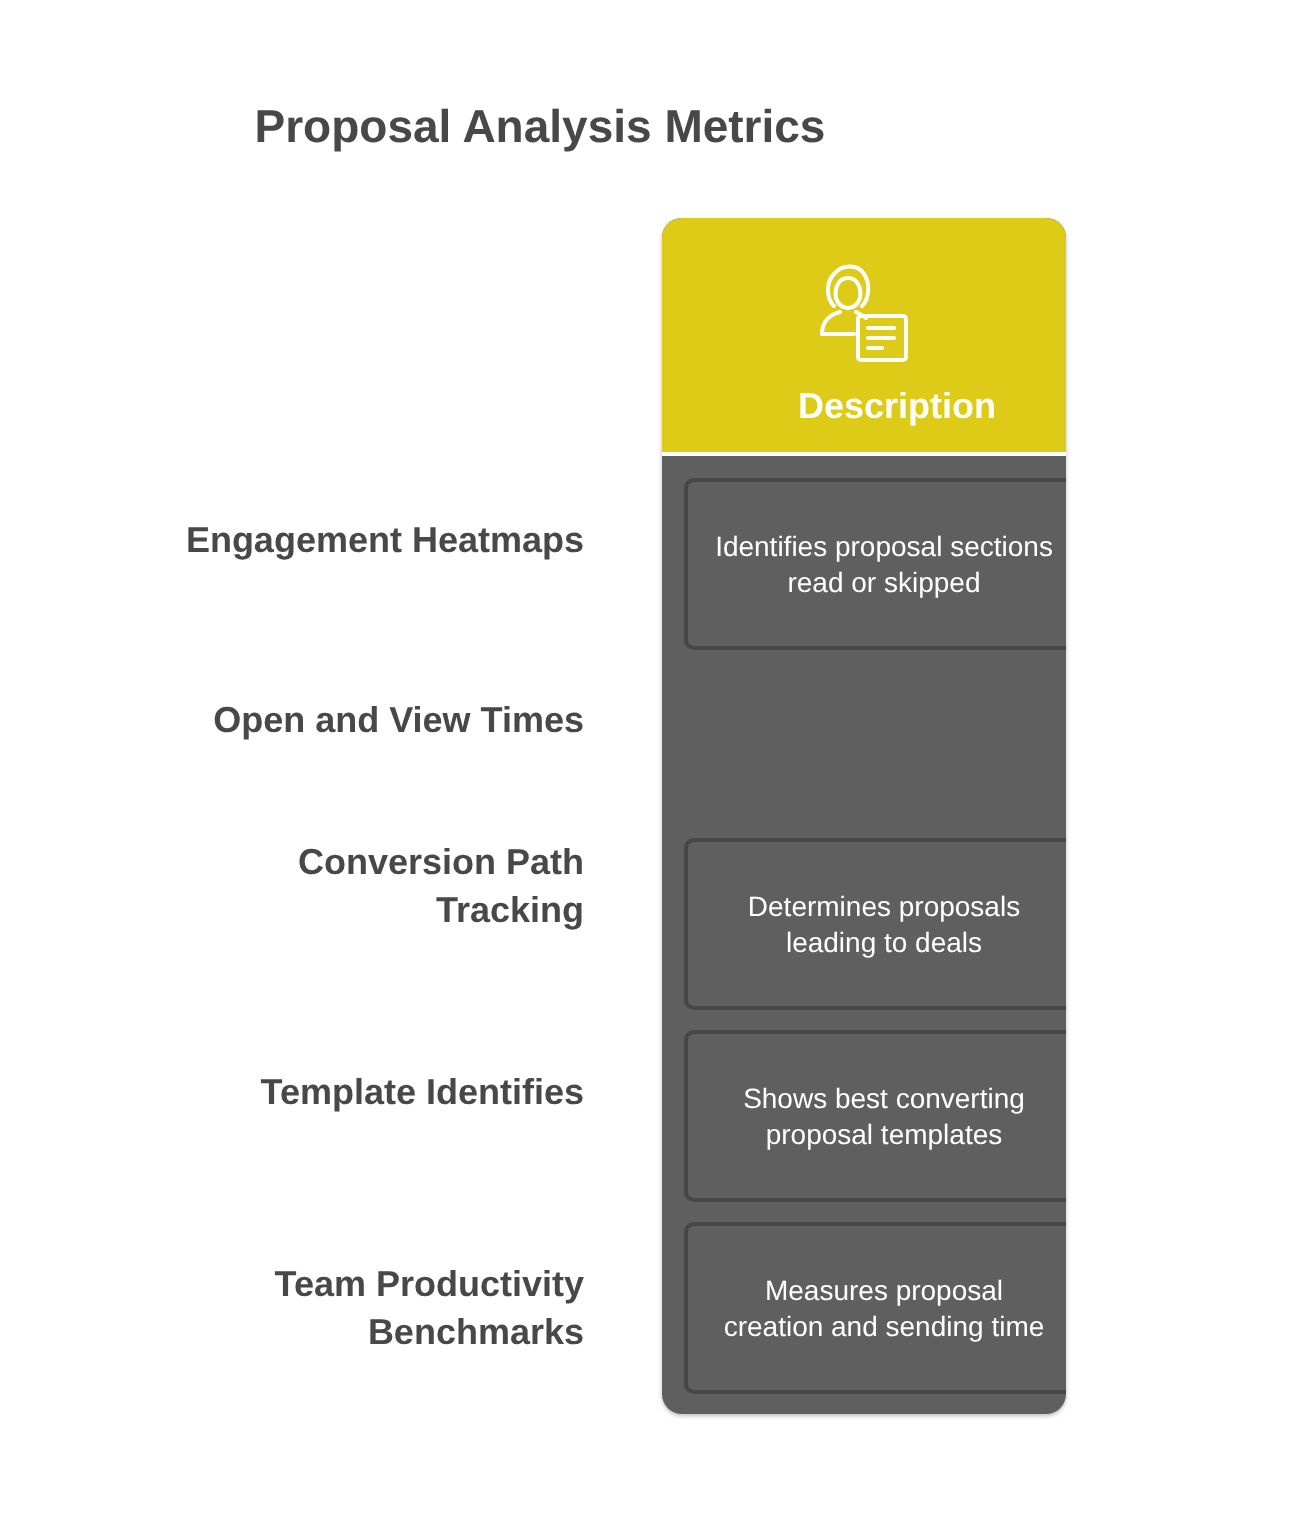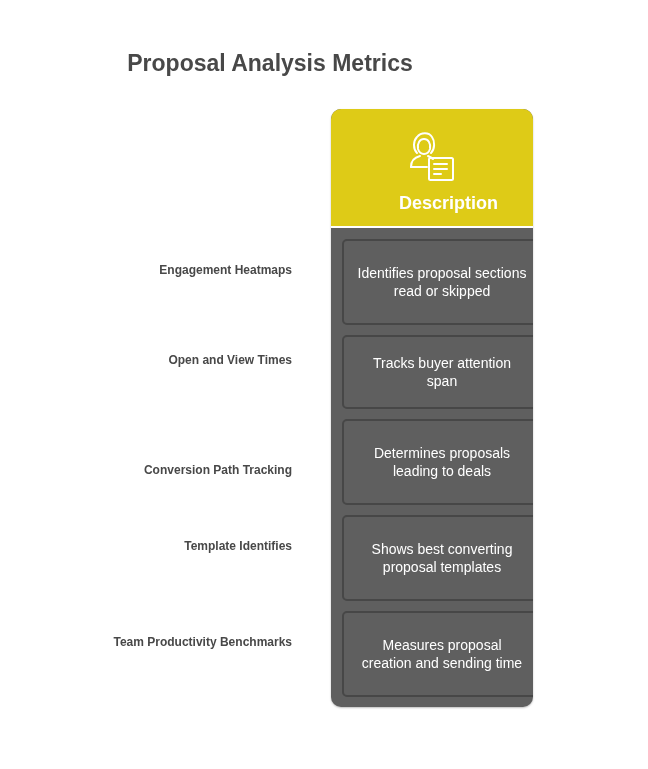--- a/index.html
+++ b/index.html
@@ -4,21 +4,21 @@
 <style>
   html, body { margin: 0; padding: 0; background: #ffffff; }
   body { width: 648px; height: 769px; position: relative; font-family: "Liberation Sans", sans-serif; overflow: hidden; }
   .title { position: absolute; left: 0; width: 540px; top: 50px; text-align: center; font-size: 23px; font-weight: bold; color: #484848; }
   .column { position: absolute; left: 331px; top: 109px; width: 202px; height: 598px; border-radius: 10px; overflow: hidden; background: #5f5f5f; box-shadow: 0 1px 2px rgba(0,0,0,0.25); }
   .col-header { position: absolute; left: 0; top: 0; width: 202px; height: 117px; background: #decb17; }
   .col-header .icon { position: absolute; left: 76px; top: 20px; width: 52px; height: 52px; }
   .col-header .label { position: absolute; left: 0; width: 235px; top: 84px; text-align: center; color: #ffffff; font-weight: bold; font-size: 18px; }
   .divider { position: absolute; left: 0; top: 117px; width: 202px; height: 2px; background: #ffffff; }
   .cell { position: absolute; left: 11px; width: 200px; border: 2px solid #474747; border-radius: 5px; background: #5f5f5f; display: flex; align-items: center; justify-content: center; text-align: center; color: #ffffff; font-size: 14px; line-height: 18px; box-sizing: border-box; padding: 0 12px; }
-  .row-label { position: absolute; right: 356px; width: 200px; text-align: right; color: #484848; font-weight: bold; font-size: 12px; line-height: 24px; }
+  .row-label { position: absolute; right: 356px; width: 200px; text-align: right; color: #484848; font-weight: bold; font-size: 18px; line-height: 24px; }
 </style>
 </head>
 <body>
 
 <div class="title">Proposal Analysis Metrics</div>
 
 <div class="column">
   <div class="col-header">
     <svg class="icon" viewBox="0 0 52 52" fill="none" stroke="#ffffff" stroke-width="2" stroke-linecap="round" stroke-linejoin="round">
       <path d="M10 24 C6 20 6 12 10 8 C14 3 22 3 25 8 C28 12 28 20 24 24"></path>
@@ -28,23 +28,22 @@
       <rect x="22" y="29" width="24" height="22" rx="1.5"></rect>
       <line x1="27" y1="35" x2="40" y2="35"></line>
       <line x1="27" y1="40" x2="40" y2="40"></line>
       <line x1="27" y1="45" x2="34" y2="45"></line>
     </svg>
     <div class="label">Description</div>
   </div>
   <div class="divider"></div>
 
   <div class="cell" style="top:130px;height:86px;">Identifies proposal sections read or skipped</div>
-  <div class="cell" style="top:226px;height:74px;">Tracks buyer attention span</div>
   <div class="cell" style="top:310px;height:86px;">Determines proposals leading to deals</div>
   <div class="cell" style="top:406px;height:86px;">Shows best converting proposal templates</div>
   <div class="cell" style="top:502px;height:86px;">Measures proposal creation and sending time</div>
 </div>
 
 <div class="row-label" style="top:258px;">Engagement Heatmaps</div>
 <div class="row-label" style="top:348px;">Open and View Times</div>
-<div class="row-label" style="top:458px;">Conversion Path Tracking</div>
+<div class="row-label" style="top:419px;">Conversion Path Tracking</div>
 <div class="row-label" style="top:534px;">Template Identifies</div>
 <div class="row-label" style="top:630px;">Team Productivity Benchmarks</div>
 
 </body></html>

